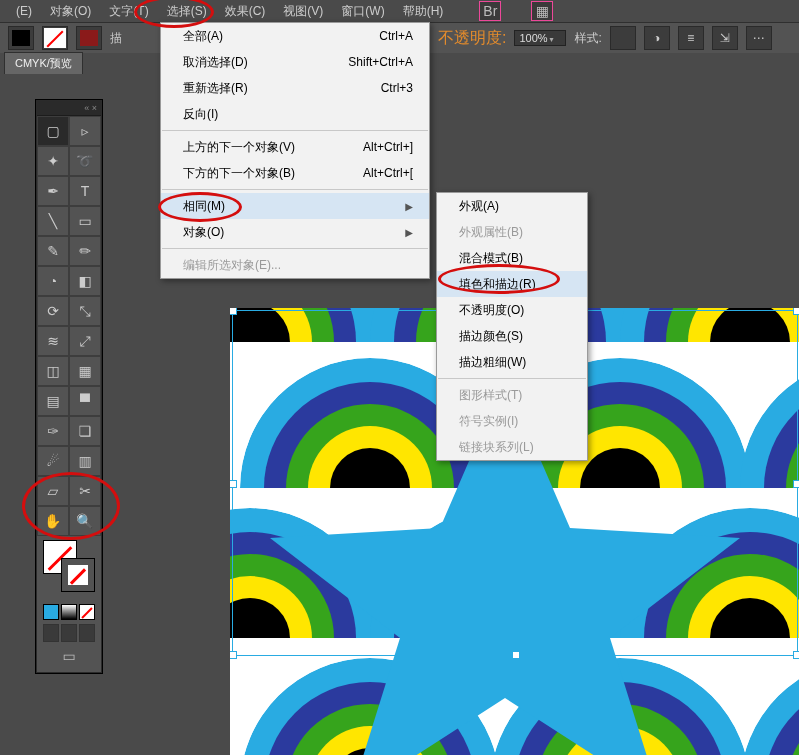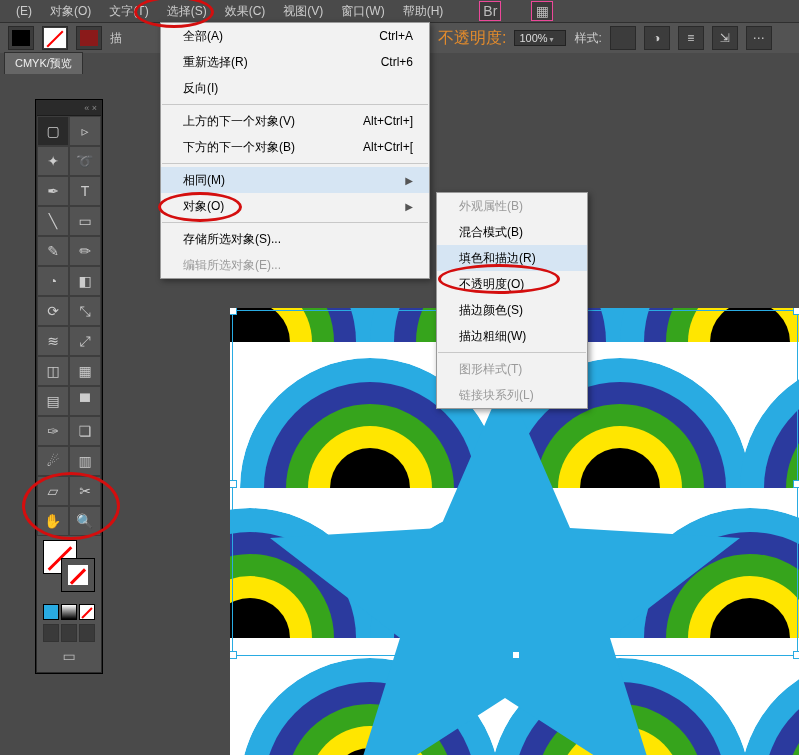--- a/index.html
+++ b/index.html
@@ -262,22 +262,26 @@
   <div class="screenmode">▭</div>
 </div>
 
 <div id="menu1" class="menu">
   <div id="m1rows">
       <div class="mrow">
         <span>全部(A)</span>
         <span>Ctrl+A</span>
       </div>
       <div class="mrow">
+        <span>取消选择(D)</span>
+        <span>Shift+Ctrl+A</span>
+      </div>
+      <div class="mrow">
         <span>重新选择(R)</span>
-        <span>Ctrl+6</span>
+        <span>Ctrl+3</span>
       </div>
       <div class="mrow">
         <span>反向(I)</span>
         <span></span>
       </div>
     </div>
   <div class="sep"></div>
   <div id="m1rows2">
       <div class="mrow">
         <span>上方的下一个对象(V)</span>
@@ -292,31 +296,31 @@
   <div class="mrow hover">
       <span>相同(M)</span>
       <span class="sub-arr">▶</span>
     </div>
   <div class="mrow">
       <span>对象(O)</span>
       <span class="sub-arr">▶</span>
     </div>
   <div class="sep"></div>
   <div id="m1rows3">
-      <div class="mrow">
-        <span>存储所选对象(S)...</span>
-      </div>
       <div class="mrow disabled">
         <span>编辑所选对象(E)...</span>
       </div>
     </div>
 </div>
 
 <div id="menu2" class="menu">
   <div id="m2rows">
+      <div class="mrow">
+        <span>外观(A)</span>
+      </div>
       <div class="mrow disabled">
         <span>外观属性(B)</span>
       </div>
       <div class="mrow">
         <span>混合模式(B)</span>
       </div>
       <div class="mrow hover">
         <span>填色和描边(R)</span>
       </div>
       <div class="mrow">
@@ -326,20 +330,23 @@
         <span>描边颜色(S)</span>
       </div>
       <div class="mrow">
         <span>描边粗细(W)</span>
       </div>
     </div>
   <div class="sep"></div>
   <div id="m2rows2">
       <div class="mrow disabled">
         <span>图形样式(T)</span>
+      </div>
+      <div class="mrow disabled">
+        <span>符号实例(I)</span>
       </div>
       <div class="mrow disabled">
         <span>链接块系列(L)</span>
       </div>
     </div>
 </div>
 
 <div class="circ" id="c1"></div>
 <div class="circ" id="c2"></div>
 <div class="circ" id="c3"></div>

